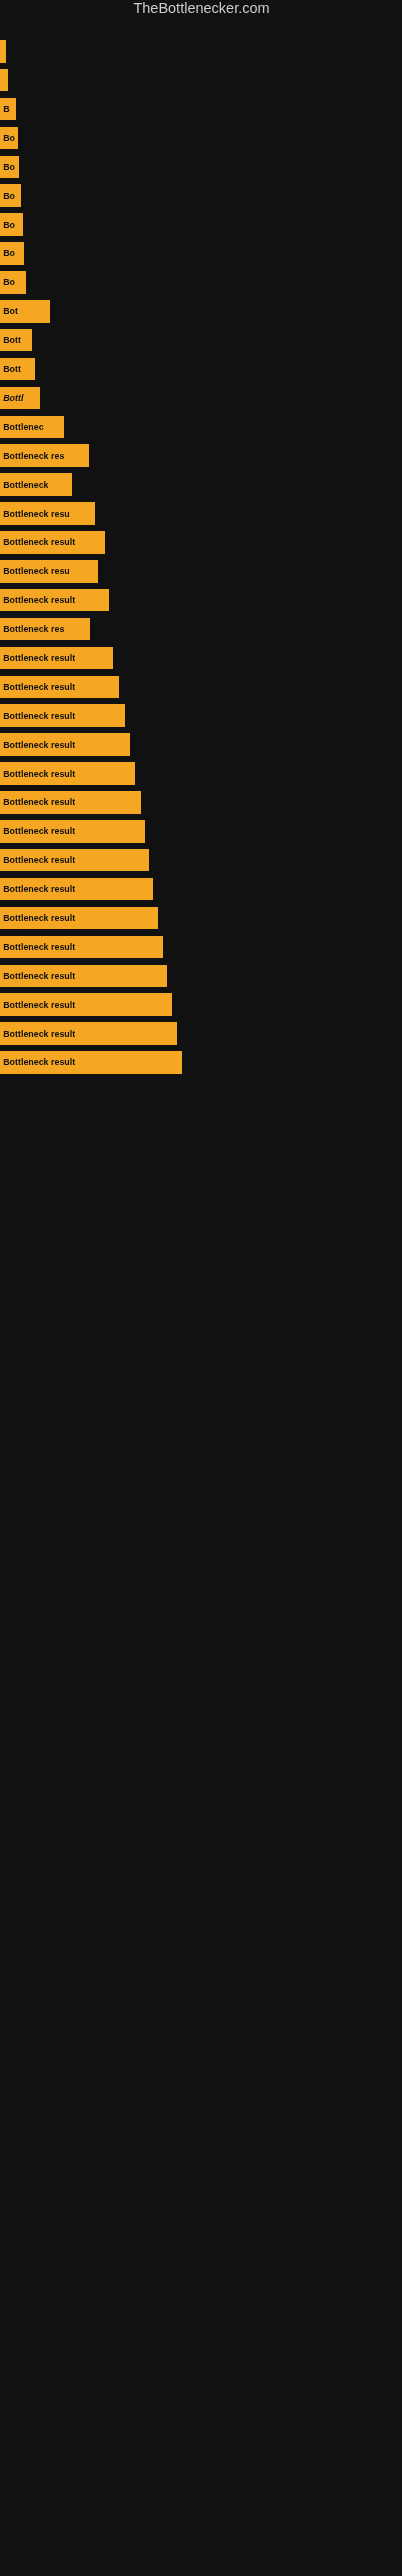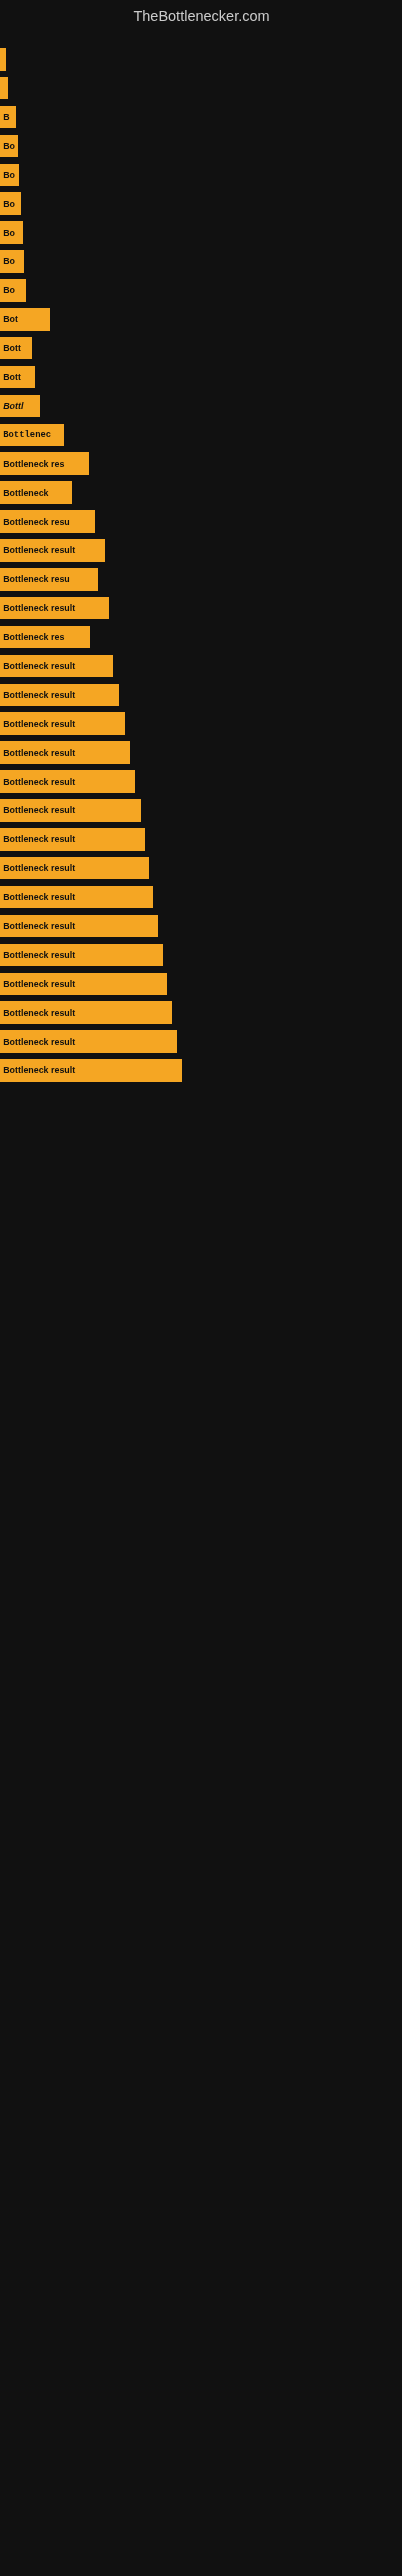--- a/index.html
+++ b/index.html
@@ -11,21 +11,21 @@
       background-color: #111111;
       width: 403px;
       min-height: 2576px;
       font-family: Arial, sans-serif;
       position: relative;
     }
     .site-title {
       color: #cccccc;
       font-size: 14.5px;
       text-align: center;
-      padding: 8px 0 16px 0;
+      padding: 0 0 16px 0;
       font-weight: normal;
     }
     .bars-container {
       display: flex;
       flex-direction: column;
       gap: 0px;
       padding-top: 8px;
     }
     .bar-row {
       display: flex;
@@ -109,21 +109,21 @@
       <div class="bar" style="width: 35px;">
         <span class="bar-label">Bott</span>
       </div>
     </div>
     <div class="bar-row">
       <div class="bar" style="width: 40px; font-style: italic;">
         <span class="bar-label">Bottl</span>
       </div>
     </div>
     <div class="bar-row">
-      <div class="bar" style="width: 64px; font-family: Liberation Mono, monospace;">
+      <div class="bar" style="width: 64px;">
         <span class="bar-label">Bottlenec</span>
       </div>
     </div>
     <div class="bar-row">
       <div class="bar" style="width: 89px;">
         <span class="bar-label">Bottleneck res</span>
       </div>
     </div>
     <div class="bar-row">
       <div class="bar" style="width: 72px;">

